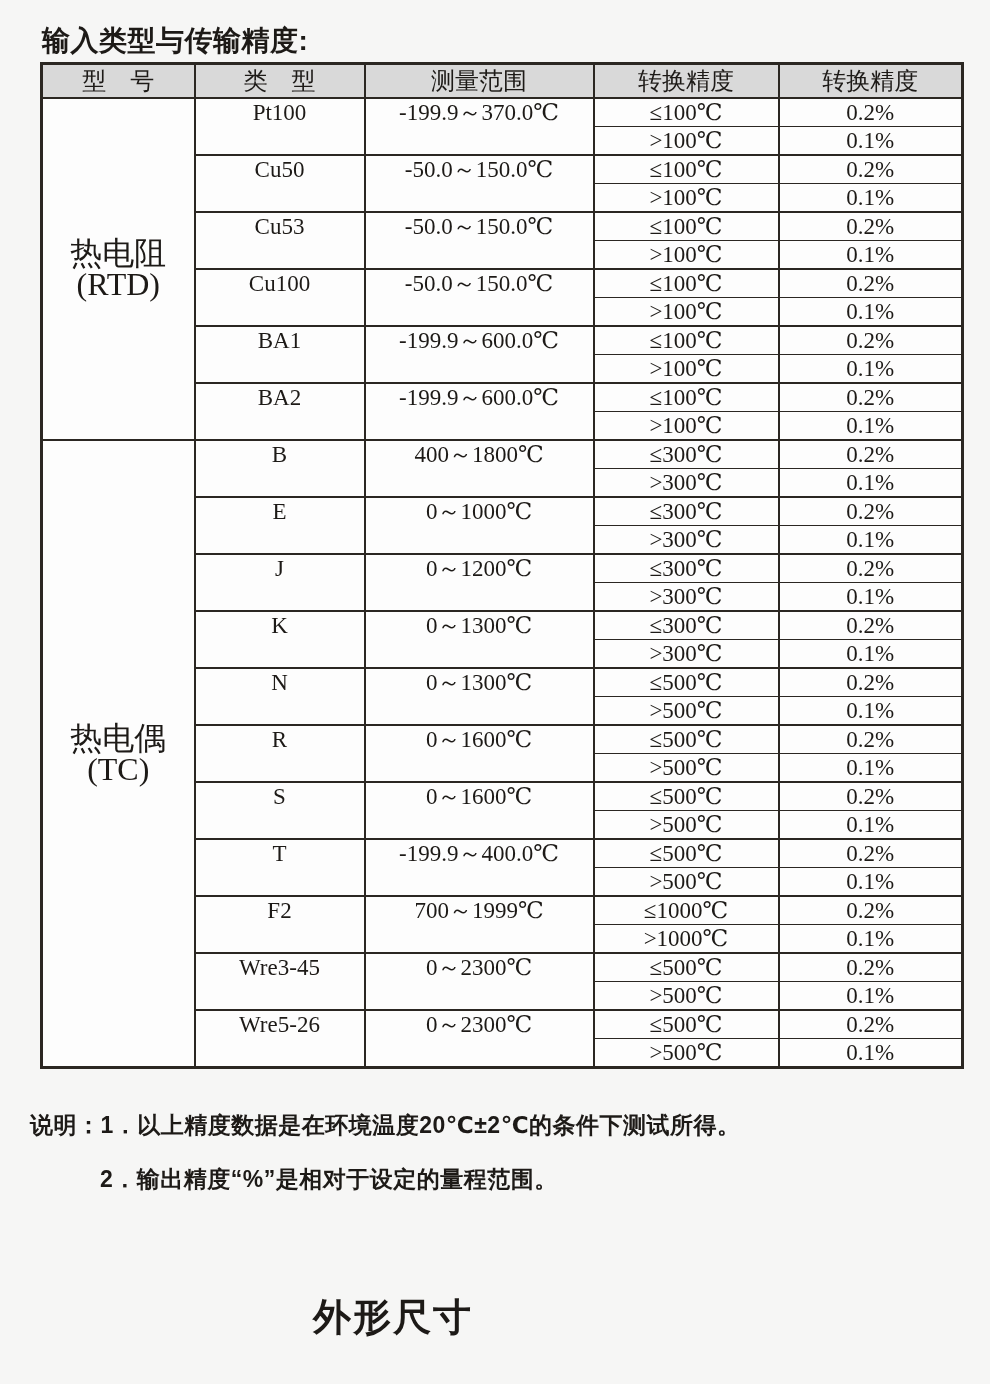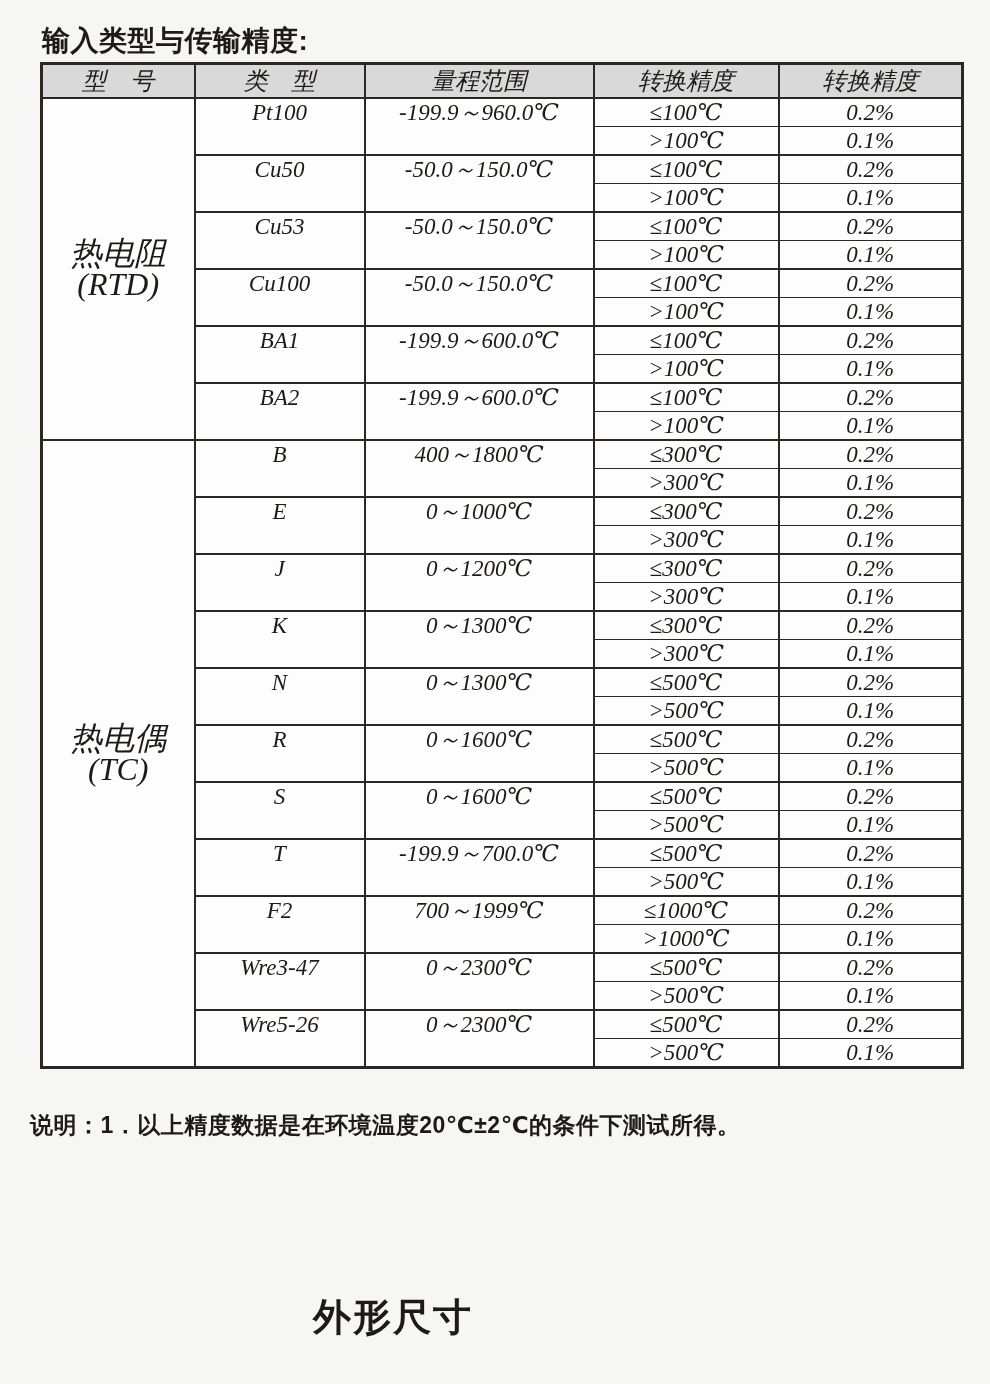--- a/index.html
+++ b/index.html
@@ -27,21 +27,21 @@
     font-family: "Liberation Serif", "DejaVu Serif", serif;
     background: #fdfdfd;
   }
   table.spec-table th, table.spec-table td {
     border: 1px solid #2b2722;
     border-left-width: 2px; border-right-width: 2px;
     text-align: center;
     overflow: hidden;
     white-space: nowrap;
   }
-  table.spec-table { border: 3px solid #2b2722; font-style: italic; }
+  table.spec-table { border: 3px solid #2b2722; }
   thead th {
     background: #d9d9d9;
     height: 29px;
     font-weight: 400;
     font-size: 24px;
     border-bottom-width: 2px;
   }
   tbody td { height: 27.6px; font-size: 23px; }
   tbody td.g { border-top-width: 2px; }
   td.type-cell, td.range-cell { vertical-align: top; line-height: 28.6px; }
@@ -75,33 +75,33 @@
       <col style="width:153px">
         <col style="width:170px">
         <col style="width:229px">
         <col style="width:185px">
         <col style="width:184px">
     </colgroup>
     <thead>
       <tr>
         <th>型　号</th>
         <th>类　型</th>
-        <th>量程范围</th>
+        <th>测量范围</th>
         <th>转换精度</th>
         <th>转换精度</th>
       </tr>
     </thead>
     <tbody id="spec-body">
         <tr class="table-row">
           <td class="model-cell g" rowspan="12">
             <div class="model-name">热电阻</div>
             <div class="model-sub">(RTD)</div>
           </td>
           <td class="type-cell g" rowspan="2">Pt100</td>
-          <td class="range-cell g" rowspan="2">-199.9～960.0℃</td>
+          <td class="range-cell g" rowspan="2">-199.9～370.0℃</td>
           <td class="span-cell g">≤100℃</td>
           <td class="acc-cell g">0.2%</td>
         </tr>
         <tr class="table-row">
           <td class="span-cell">&gt;100℃</td>
           <td class="acc-cell">0.1%</td>
         </tr>
         <tr class="table-row">
           <td class="type-cell g" rowspan="2">Cu50</td>
           <td class="range-cell g" rowspan="2">-50.0～150.0℃</td>
@@ -221,40 +221,40 @@
           <td class="range-cell g" rowspan="2">0～1600℃</td>
           <td class="span-cell g">≤500℃</td>
           <td class="acc-cell g">0.2%</td>
         </tr>
         <tr class="table-row">
           <td class="span-cell">&gt;500℃</td>
           <td class="acc-cell">0.1%</td>
         </tr>
         <tr class="table-row">
           <td class="type-cell g" rowspan="2">T</td>
-          <td class="range-cell g" rowspan="2">-199.9～700.0℃</td>
+          <td class="range-cell g" rowspan="2">-199.9～400.0℃</td>
           <td class="span-cell g">≤500℃</td>
           <td class="acc-cell g">0.2%</td>
         </tr>
         <tr class="table-row">
           <td class="span-cell">&gt;500℃</td>
           <td class="acc-cell">0.1%</td>
         </tr>
         <tr class="table-row">
           <td class="type-cell g" rowspan="2">F2</td>
           <td class="range-cell g" rowspan="2">700～1999℃</td>
           <td class="span-cell g">≤1000℃</td>
           <td class="acc-cell g">0.2%</td>
         </tr>
         <tr class="table-row">
           <td class="span-cell">&gt;1000℃</td>
           <td class="acc-cell">0.1%</td>
         </tr>
         <tr class="table-row">
-          <td class="type-cell g" rowspan="2">Wre3-47</td>
+          <td class="type-cell g" rowspan="2">Wre3-45</td>
           <td class="range-cell g" rowspan="2">0～2300℃</td>
           <td class="span-cell g">≤500℃</td>
           <td class="acc-cell g">0.2%</td>
         </tr>
         <tr class="table-row">
           <td class="span-cell">&gt;500℃</td>
           <td class="acc-cell">0.1%</td>
         </tr>
         <tr class="table-row">
           <td class="type-cell g" rowspan="2">Wre5-26</td>
@@ -266,17 +266,18 @@
           <td class="span-cell">&gt;500℃</td>
           <td class="acc-cell">0.1%</td>
         </tr>
       </tbody>
   </table>
 
   <div class="notes">
     <div class="note-line">
       <span>说明：</span><span>1．以上精度数据是在环境温度20℃±2℃的条件下测试所得。</span>
     </div>
+    <div class="note-line note-indent">2．输出精度“%”是相对于设定的量程范围。</div>
   </div>
 
   <div class="section-title">外形尺寸</div>
 
 </div>
 
 </body></html>

